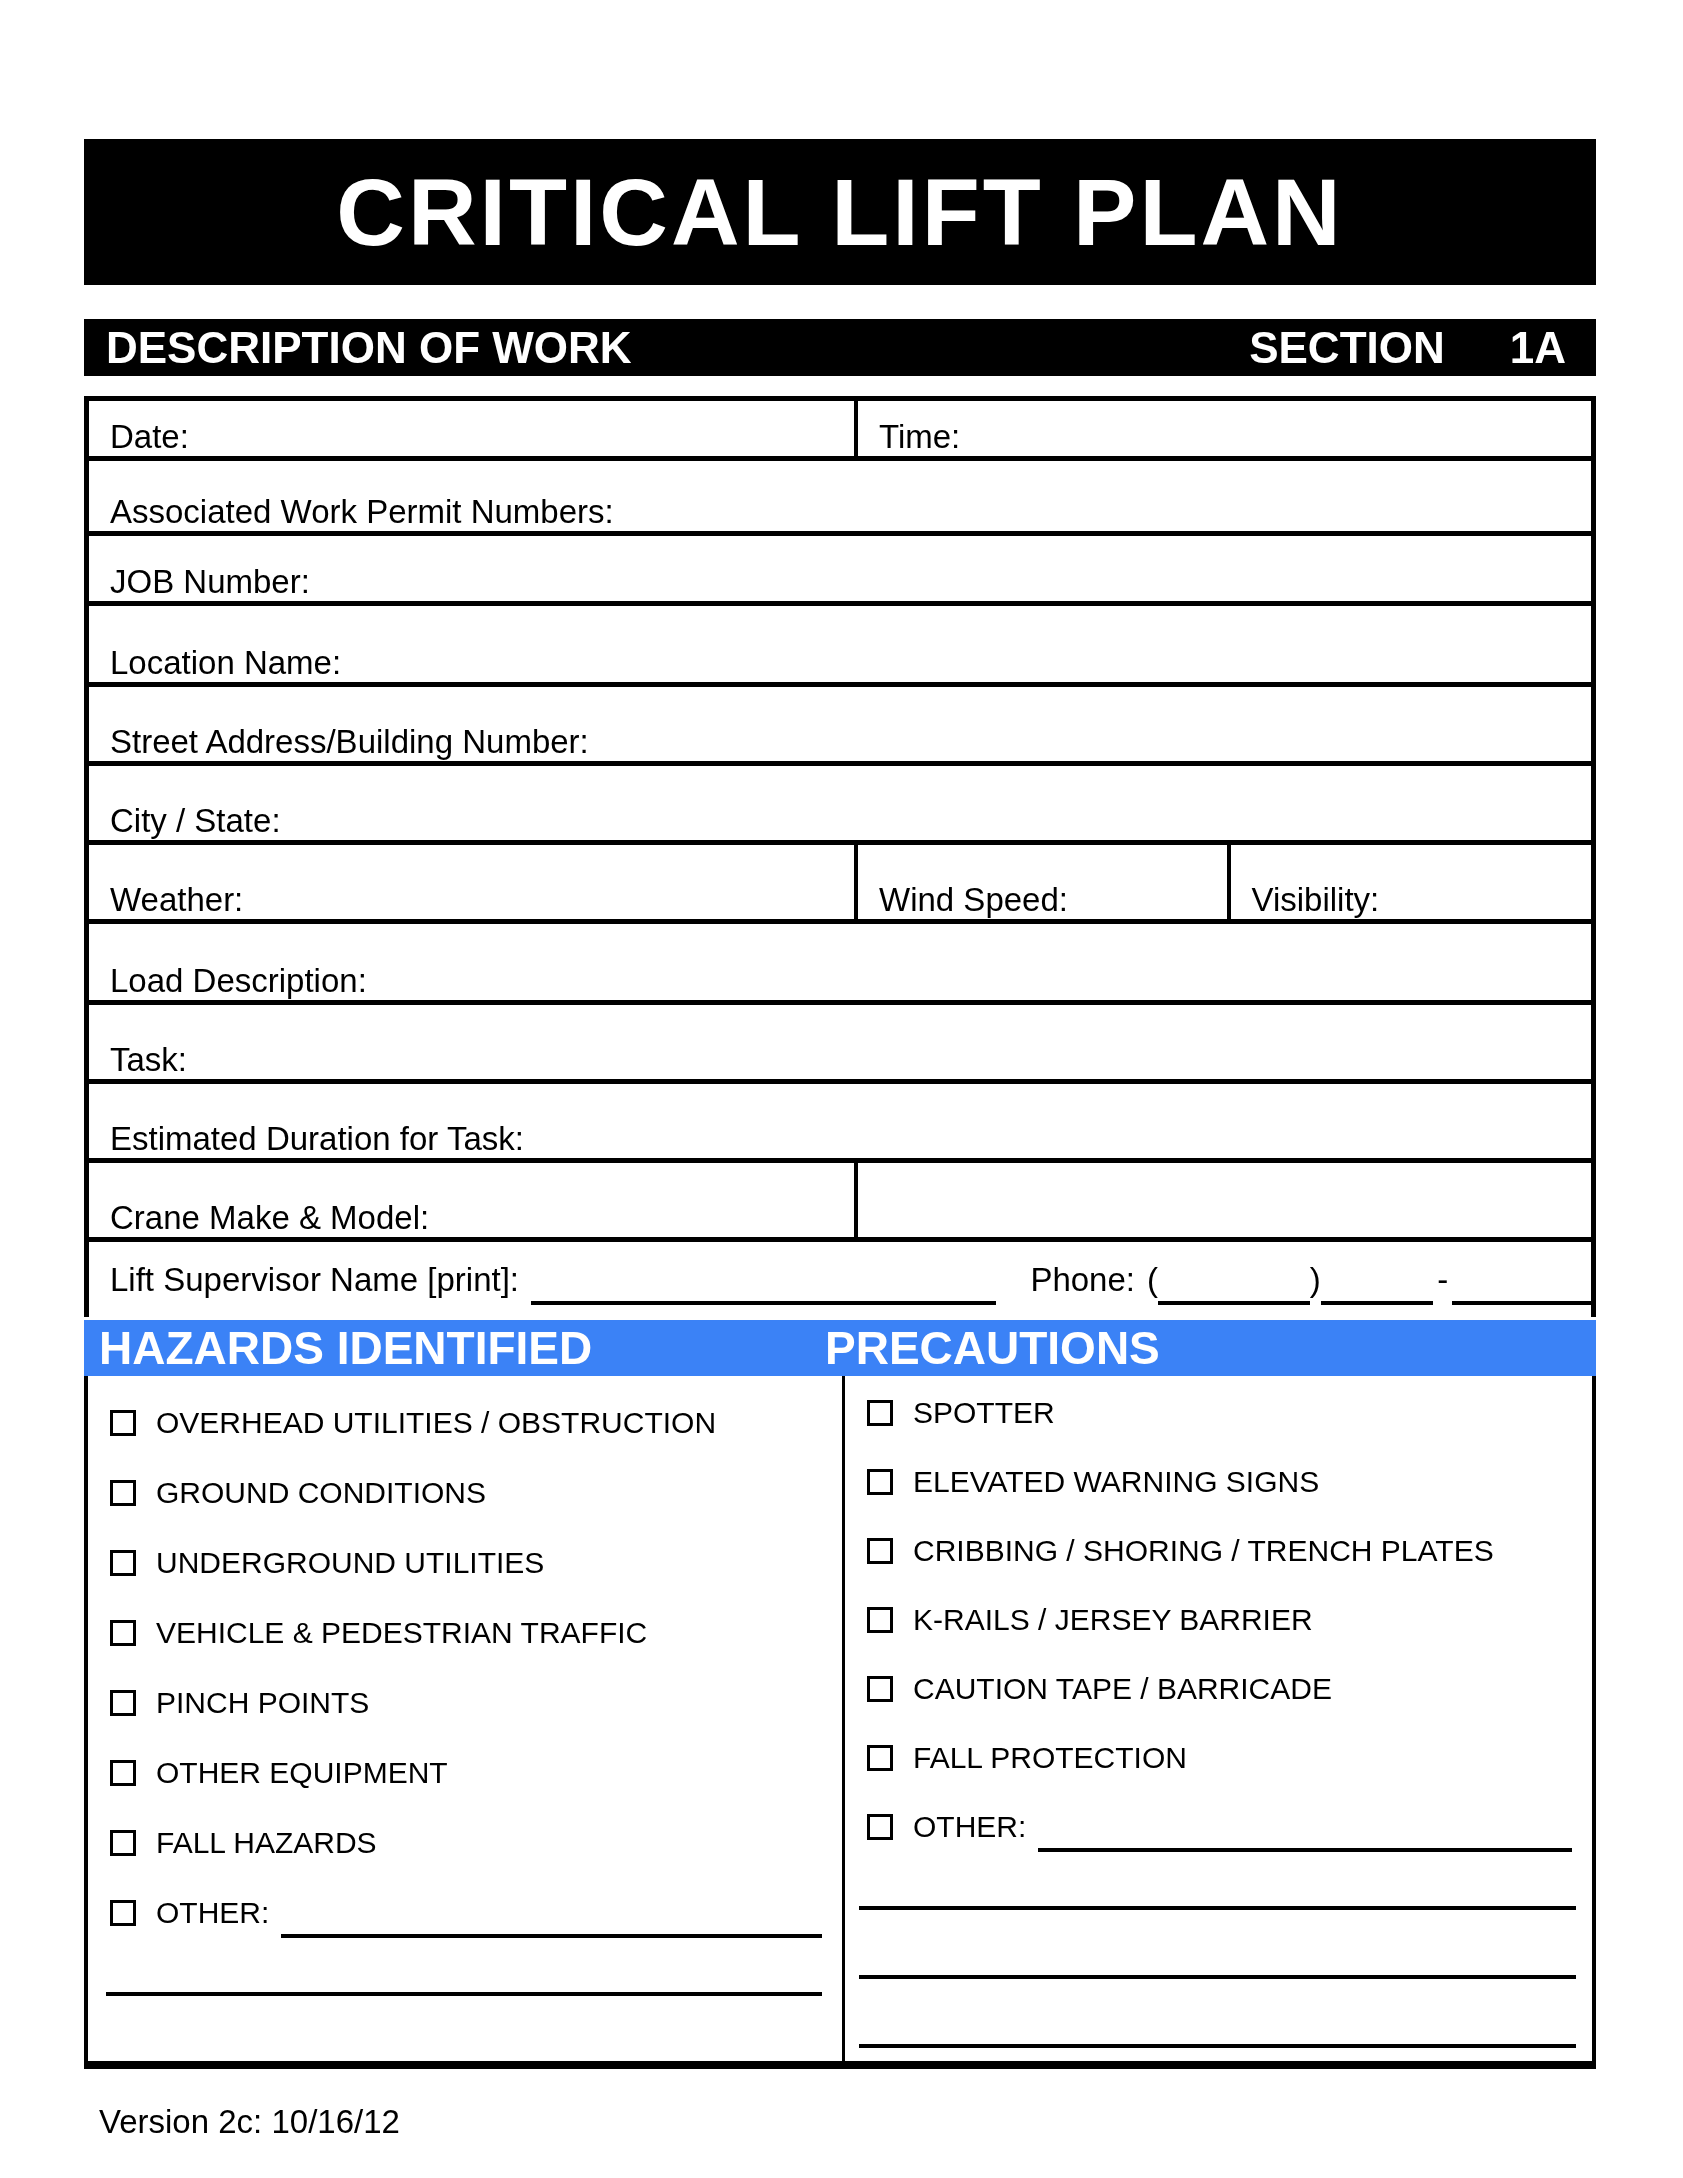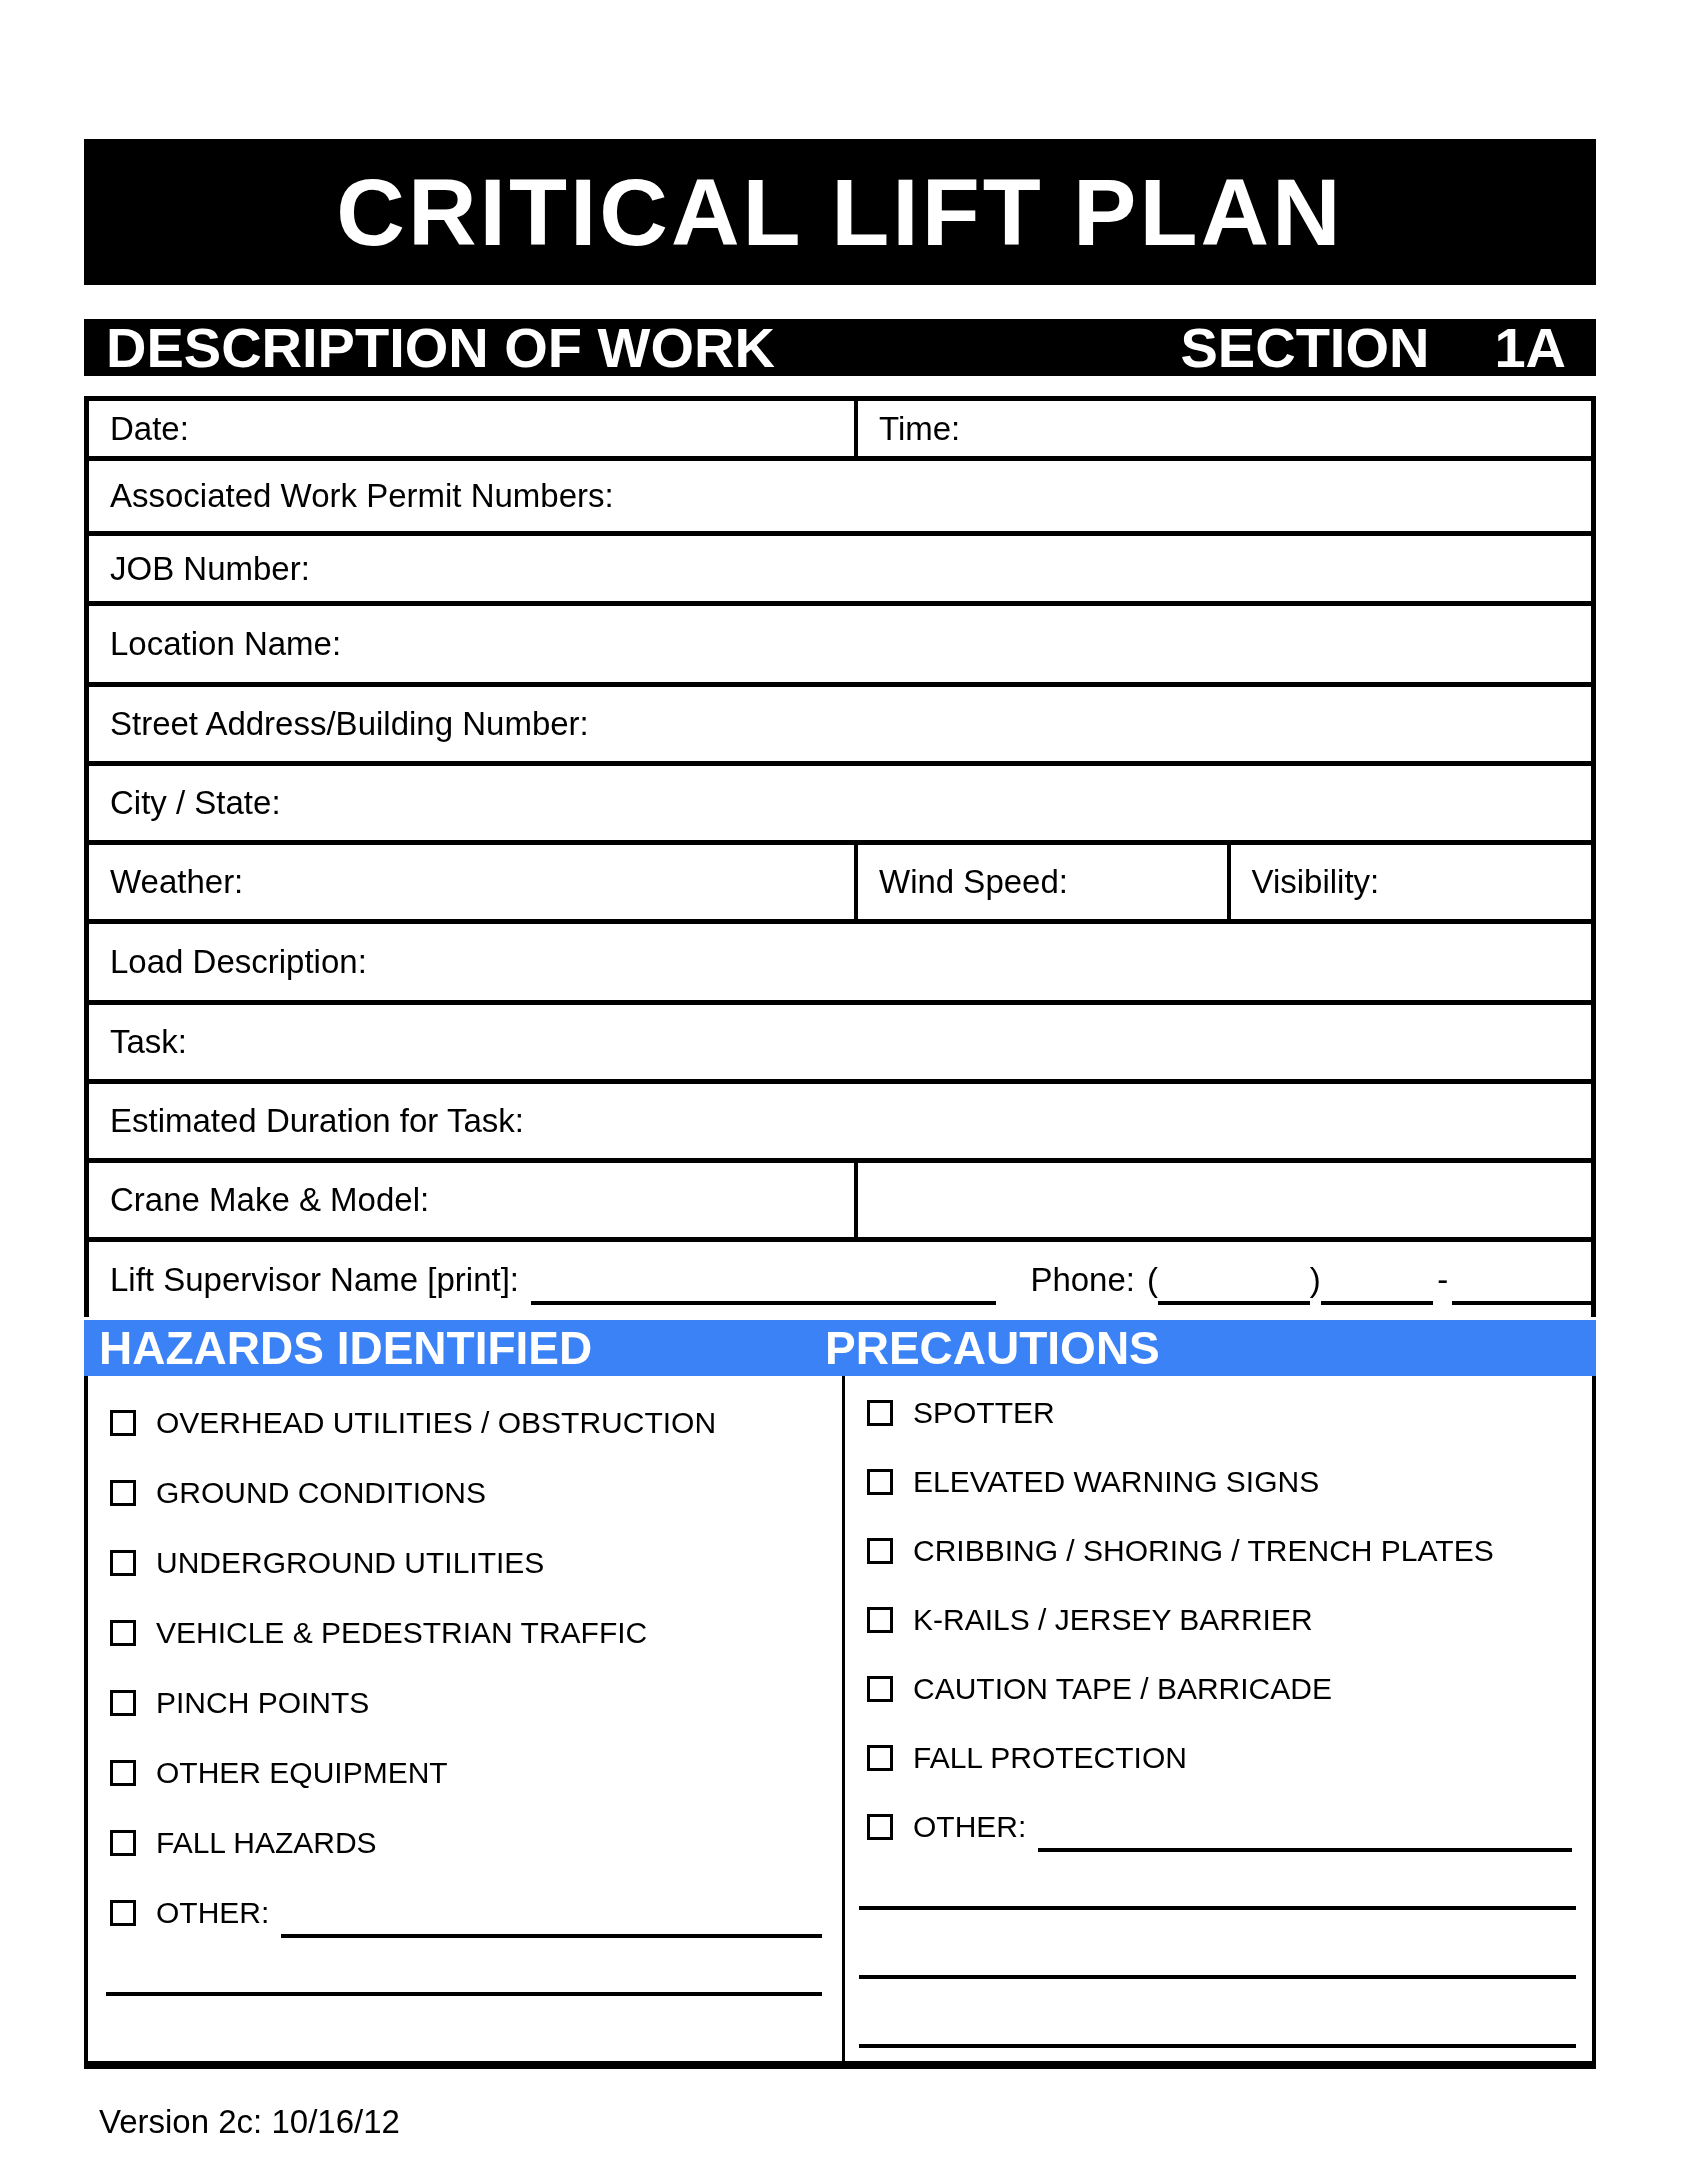--- a/index.html
+++ b/index.html
@@ -9,36 +9,36 @@
 
   
   .title-bar {
     position:absolute; left:84px; top:139px; width:1512px; height:146px;
     background:#000; color:#fff; display:flex; align-items:center; justify-content:center;
     font-size:95px; font-weight:bold; letter-spacing:3px; white-space:nowrap;
   }
   .desc-bar {
     position:absolute; left:84px; top:319px; width:1512px; height:57px;
     background:#000; color:#fff; display:flex; align-items:center; justify-content:space-between;
-    padding:0 30px 0 22px; font-size:56px; font-weight:bold; white-space:nowrap;
+    padding:0 30px 0 22px; font-size:44px; font-weight:bold; white-space:nowrap;
   }
   .sec-right { display:flex; align-items:center;gap:25px; }
   .sec-num { margin-left:40px; }
 
   
   .form-table {
     position:absolute; left:84px; top:396px; width:1512px;
     border:5px solid #000; border-bottom:none; background:#fff;
   }
   .frow { border-bottom:5px solid #000; display:flex; align-items:stretch; font-size:33px; }
   .r1 {height:60px} .r2 {height:75px} .r3 {height:70px} .r4 {height:81px}
   .r5 {height:79px} .r6 {height:79px} .r7 {height:79px} .r8 {height:81px}
   .r9 {height:79px} .r10{height:79px} .r11{height:79px}
   .r12{height:75px; border-bottom:none; align-items:center; padding-left:21px; display:flex; white-space:nowrap;}
-  .cell { display:flex; align-items:center; padding-left:21px; }
+  .cell { display:flex; align-items:flex-end; padding-left:21px; }
   .cell.full { flex:1; }
   .w51 { width:51.2%; }
   .w25a { width:24.8%; }
   .rest { flex:1; }
   .bdr { border-right:4px solid #000; }
 
   .blank { display:inline-block; border-bottom:4px solid #000; height:36px; margin-top:14px; }
   .b-sup  { width:500px; margin-left:12px; }
   .b-area { width:163px; }
   .b-pre  { width:121px; }

